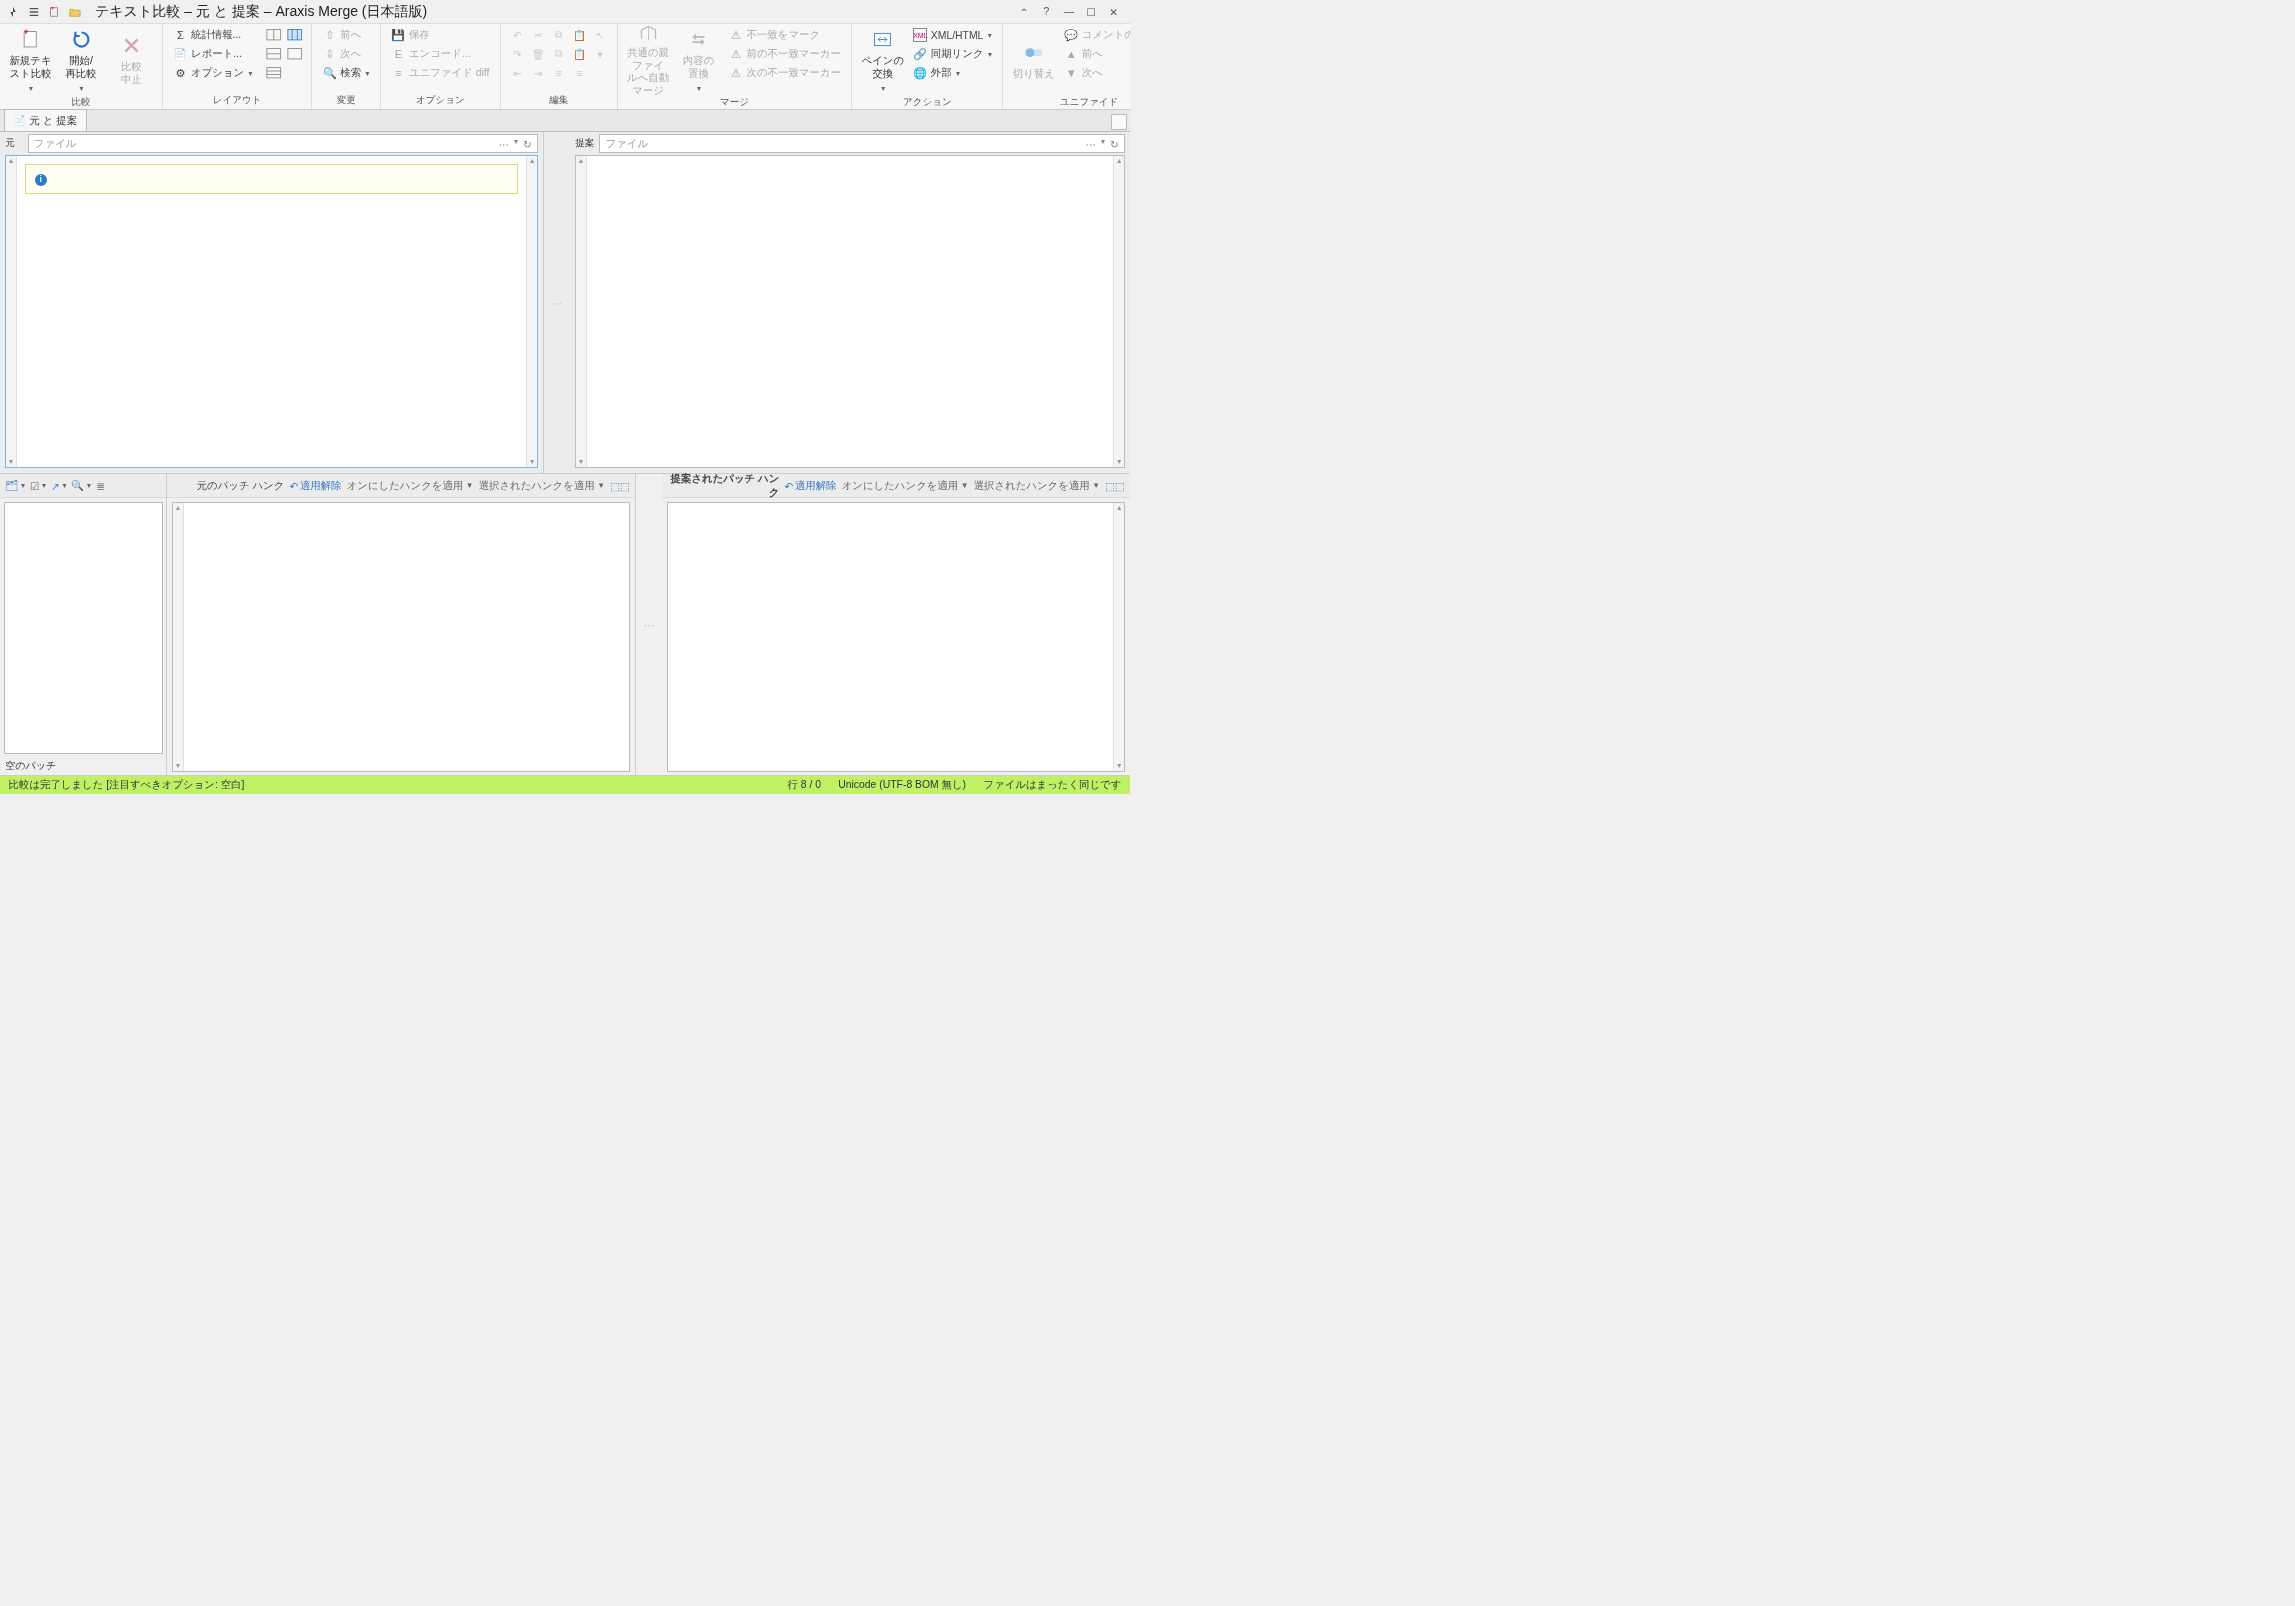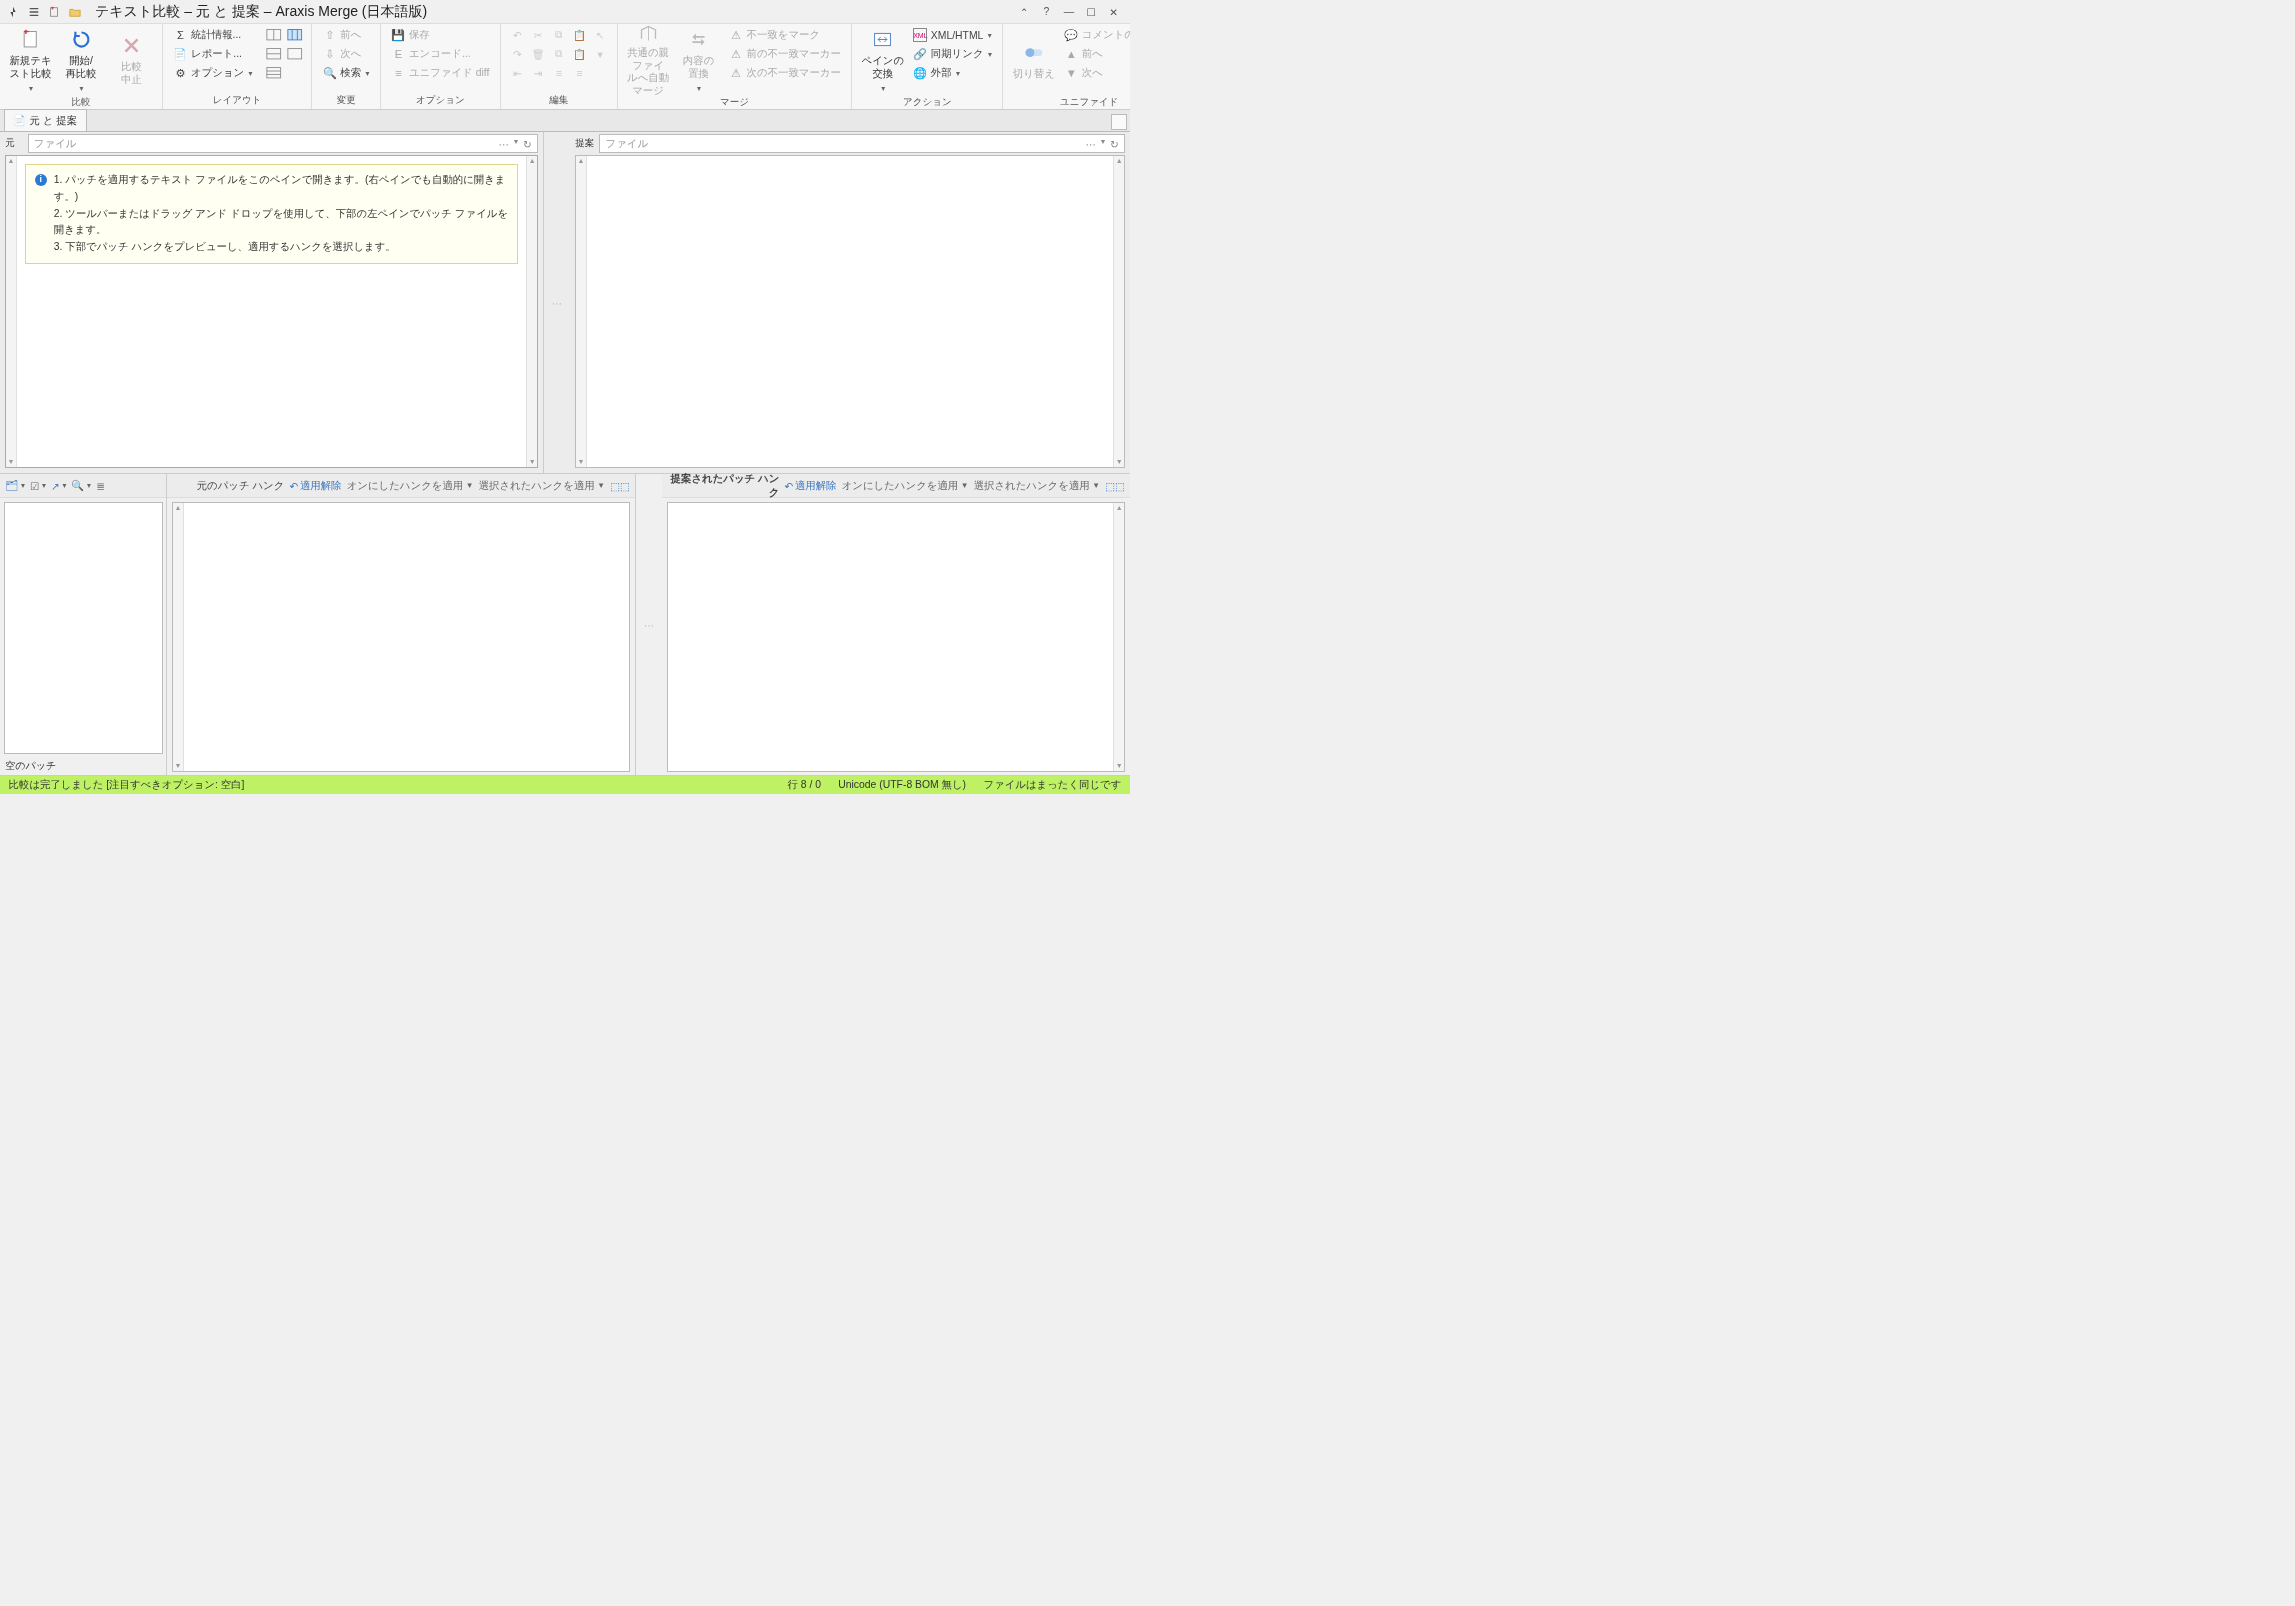--- a/index.html
+++ b/index.html
@@ -385,25 +385,20 @@
       </div>
     </div>
     <div class="editor">
       <div class="gutter-col">
           <span class="tri">▲</span>
           <span class="tri">▼</span>
         </div>
       <div class="editor-body">
         <div class="info-box">
           <div class="info-i">i</div>
-          <div>
-            <div>1. パッチを適用するテキスト ファイルをこのペインで開きます。(右ペインでも自動的に開きます。)</div>
-            <div>2. ツールバーまたはドラッグ アンド ドロップを使用して、下部の左ペインでパッチ ファイルを開きます。</div>
-            <div>3. 下部でパッチ ハンクをプレビューし、適用するハンクを選択します。</div>
-          </div>
         </div>
       </div>
       <div class="gutter-col right">
           <span class="tri">▲</span>
           <span class="tri">▼</span>
         </div>
     </div>
   </div>
   <div class="col-mid">⋯</div>
   <div class="col col-right">

